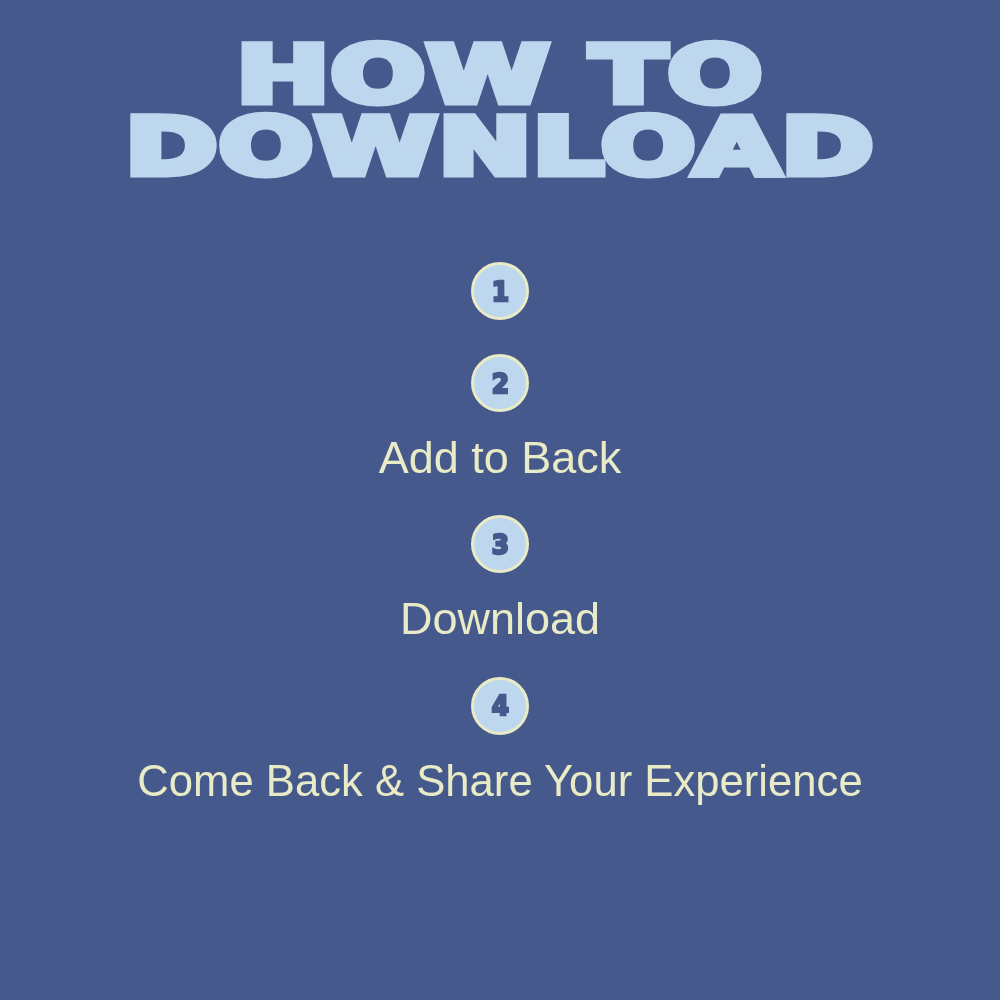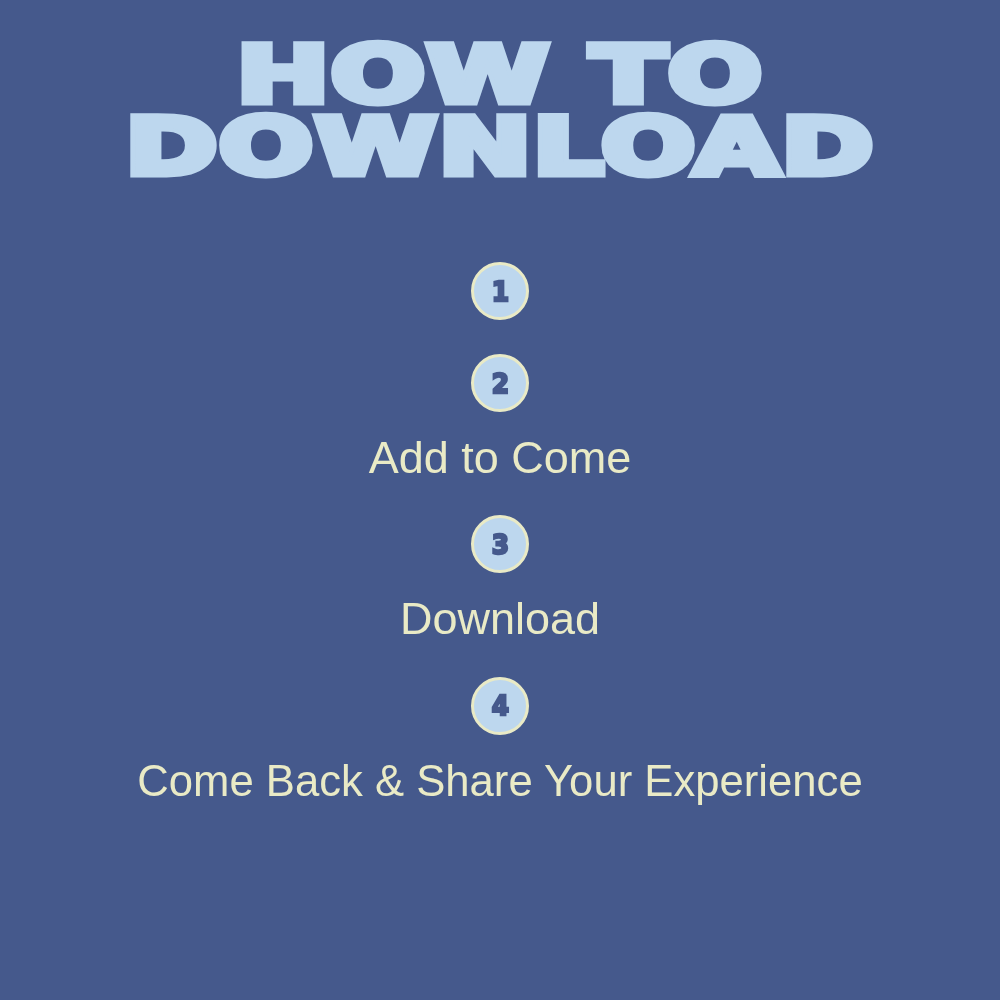--- a/index.html
+++ b/index.html
@@ -127,21 +127,21 @@
     <div class="step">
       <div class="badge">
         <span class="badge-num">1</span>
       </div>
     </div>
 
     <div class="step">
       <div class="badge">
         <span class="badge-num">2</span>
       </div>
-      <div class="step-label">Add to Come</div>
+      <div class="step-label">Add to Back</div>
     </div>
 
     <div class="step">
       <div class="badge">
         <span class="badge-num">3</span>
       </div>
       <div class="step-label">Download</div>
     </div>
 
     <div class="step">

